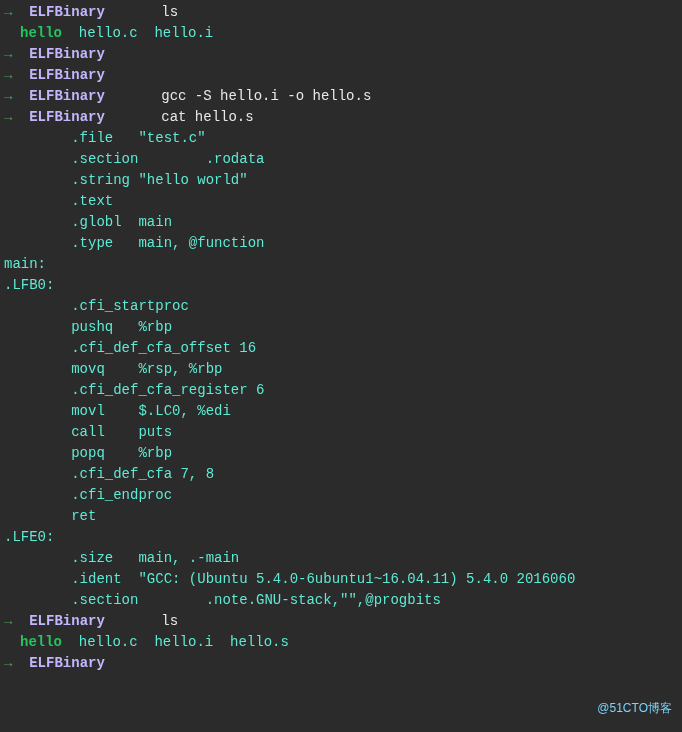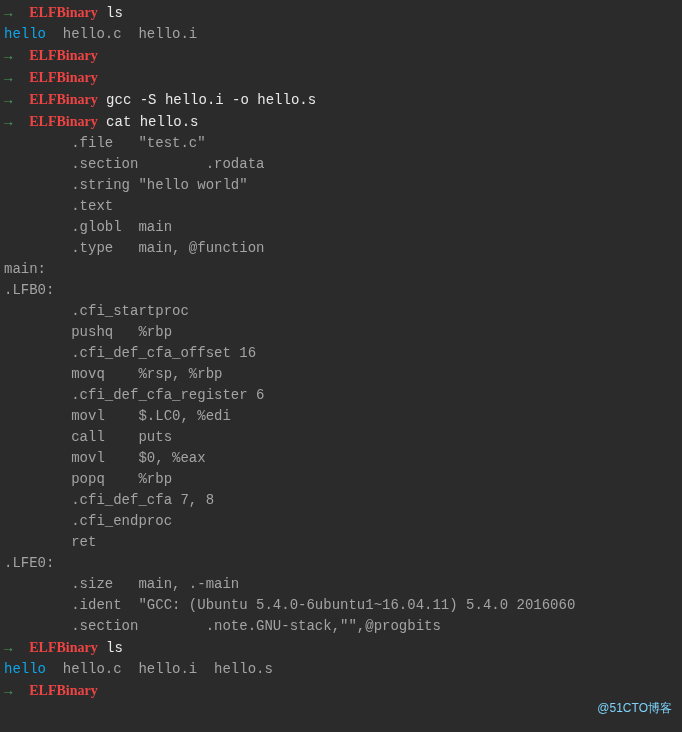--- a/index.html
+++ b/index.html
@@ -20,33 +20,34 @@
       padding: 2px 4px;
     }
     .line {
       white-space: pre;
     }
     .arrow {
       color: #4a9e5c;
       font-weight: bold;
     }
     .prompt-dir {
-      color: #ef4444;
+      color: #c4b5fd;
       font-weight: bold;
-      font-family: Liberation Serif, serif;
     }
     .cmd {
       color: #e8e8e8;
+      margin-left: 48px;
     }
     .exec {
-      color: #0ea5e9;
-      font-weight: normal;
+      color: #22c55e;
+      font-weight: bold;
+      margin-left: 16px;
     }
     .output {
-      color: #a3a3a3;
+      color: #5eead4;
     }
     .watermark {
       position: absolute;
       bottom: 15px;
       right: 10px;
       color: #7dd3fc;
       font-size: 12px;
       font-family: sans-serif;
     }
   </style>
@@ -68,21 +69,20 @@
     <div class="line"><span class="output">        .type   main, @function</span></div>
     <div class="line"><span class="output">main:</span></div>
     <div class="line"><span class="output">.LFB0:</span></div>
     <div class="line"><span class="output">        .cfi_startproc</span></div>
     <div class="line"><span class="output">        pushq   %rbp</span></div>
     <div class="line"><span class="output">        .cfi_def_cfa_offset 16</span></div>
     <div class="line"><span class="output">        movq    %rsp, %rbp</span></div>
     <div class="line"><span class="output">        .cfi_def_cfa_register 6</span></div>
     <div class="line"><span class="output">        movl    $.LC0, %edi</span></div>
     <div class="line"><span class="output">        call    puts</span></div>
-    <div class="line"><span class="output">        movl    $0, %eax</span></div>
     <div class="line"><span class="output">        popq    %rbp</span></div>
     <div class="line"><span class="output">        .cfi_def_cfa 7, 8</span></div>
     <div class="line"><span class="output">        .cfi_endproc</span></div>
     <div class="line"><span class="output">        ret</span></div>
     <div class="line"><span class="output">.LFE0:</span></div>
     <div class="line"><span class="output">        .size   main, .-main</span></div>
     <div class="line"><span class="output">        .ident  "GCC: (Ubuntu 5.4.0-6ubuntu1~16.04.11) 5.4.0 2016060</span></div>
     <div class="line"><span class="output">        .section        .note.GNU-stack,"",@progbits</span></div>
     <div class="line"><span class="arrow">→</span>  <span class="prompt-dir">ELFBinary</span> <span class="cmd">ls</span></div>
     <div class="line"><span class="exec">hello</span><span class="output">  hello.c  hello.i  hello.s</span></div>

